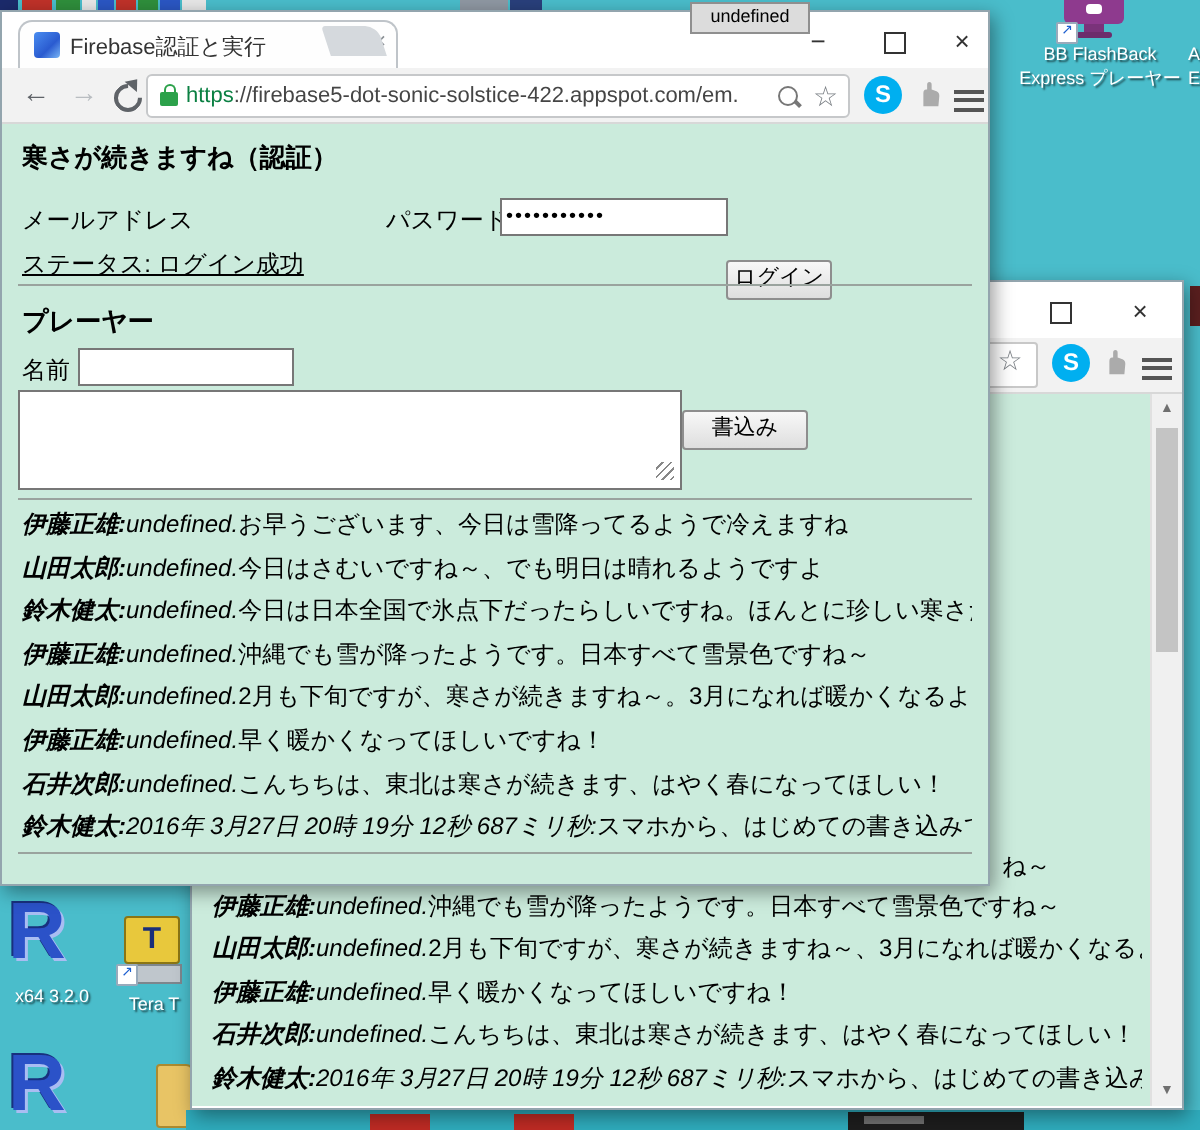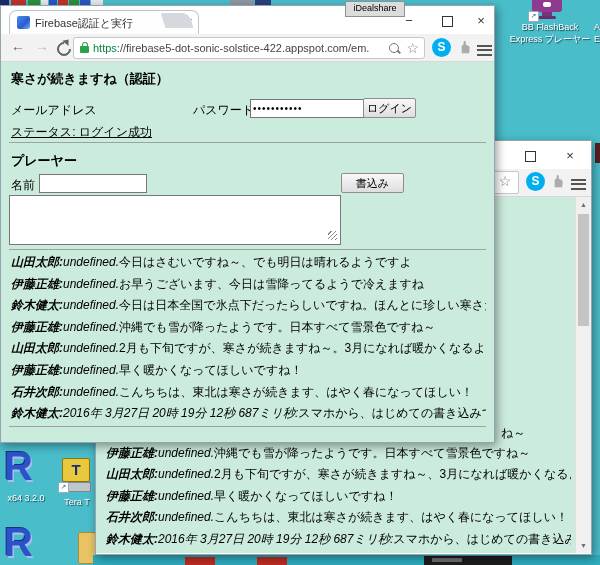--- a/index.html
+++ b/index.html
@@ -57,21 +57,21 @@
   .burger div{height:2px;background:#555;margin:2.5px 0;}
   
   .page{position:relative;background:#CBEBDC;color:#000;}
   .h-bold{position:absolute;font-size:13px;font-weight:bold;white-space:nowrap;}
   .lbl{position:absolute;font-size:12px;white-space:nowrap;}
   .field{position:absolute;height:17px;background:#fff;border:1px solid #777;
     font-size:10px;line-height:17px;padding:0 2px;overflow:hidden;white-space:nowrap;}
   .blurseg{filter:blur(2px);color:#555;}
   .btn{position:absolute;height:20px;background:linear-gradient(#F8F8F8,#DEDEDE);
     border:1px solid #8E8E8E;border-radius:2px;font-size:11px;text-align:center;
-    line-height:18px;font-family:Liberation Sans, sans-serif;padding:0;}
+    line-height:18px;font-family:Liberation Mono, monospace;padding:0;margin-top:32px;}
   .rule{position:absolute;left:8px;right:8px;height:1px;background:#9aa39e;}
   .msgs{position:absolute;font-size:12px;white-space:nowrap;}
   .msg{height:21.6px;line-height:21.6px;overflow:hidden;}
   .msg-name{font-style:italic;font-weight:bold;}
   .msg-meta{font-style:italic;}
   textarea.ta{position:absolute;background:#fff;border:1px solid #777;resize:none;margin:0;}
   .ta-grip{position:absolute;width:9px;height:9px;
     background:repeating-linear-gradient(135deg,transparent 0 2px,#888 2px 3px);}
   
   .sb{position:absolute;top:0;right:0;width:15px;bottom:0;background:#F0F0F0;border-left:1px solid #E0E0E0;}
@@ -241,28 +241,28 @@
       <div class="h-bold" style="left:10px;top:90px;">プレーヤー</div>
       <div class="lbl" style="left:10px;top:115px;">名前</div>
       <input class="field" style="left: 38px; top: 112px; width: 102px;">
       <button class="btn" style="left:340px;top:111px;width:63px;">書込み</button>
 
       <textarea class="ta" style="left: 8px; top: 133px; width: 326px; height: 44px;"></textarea>
       <div class="ta-grip" style="left:327px;top:169px;"></div>
       <div class="rule" style="top:187px;"></div>
 
       <div class="msgs" style="left:10px;top:190px;right:8px;">
+        <div class="msg"><span class="msg-name">伊藤正雄:</span><span class="msg-meta">undefined.</span><span class="msg-text">お早うございます、今日は雪降ってるようで冷えますね</span></div>
         <div class="msg"><span class="msg-name">山田太郎:</span><span class="msg-meta">undefined.</span><span class="msg-text">今日はさむいですね～、でも明日は晴れるようですよ</span></div>
-        <div class="msg"><span class="msg-name">伊藤正雄:</span><span class="msg-meta">undefined.</span><span class="msg-text">お早うございます、今日は雪降ってるようで冷えますね</span></div>
         <div class="msg"><span class="msg-name">鈴木健太:</span><span class="msg-meta">undefined.</span><span class="msg-text">今日は日本全国で氷点下だったらしいですね。ほんとに珍しい寒さだね～</span></div>
         <div class="msg"><span class="msg-name">伊藤正雄:</span><span class="msg-meta">undefined.</span><span class="msg-text">沖縄でも雪が降ったようです。日本すべて雪景色ですね～</span></div>
         <div class="msg"><span class="msg-name">山田太郎:</span><span class="msg-meta">undefined.</span><span class="msg-text">2月も下旬ですが、寒さが続きますね～。3月になれば暖かくなるようですよ。</span></div>
         <div class="msg"><span class="msg-name">伊藤正雄:</span><span class="msg-meta">undefined.</span><span class="msg-text">早く暖かくなってほしいですね！</span></div>
         <div class="msg"><span class="msg-name">石井次郎:</span><span class="msg-meta">undefined.</span><span class="msg-text">こんちちは、東北は寒さが続きます、はやく春になってほしい！</span></div>
         <div class="msg"><span class="msg-name">鈴木健太:</span><span class="msg-meta">2016年 3月27日 20時 19分 12秒 687ミリ秒:</span><span class="msg-text">スマホから、はじめての書き込みです。</span></div>
       </div>
       <div class="rule" style="top:364px;"></div>
     </div>
   </div>
 
-  <div id="tooltip">iDealshare</div>
+  <div id="tooltip">undefined</div>
 
 </div>
 
 </body></html>

